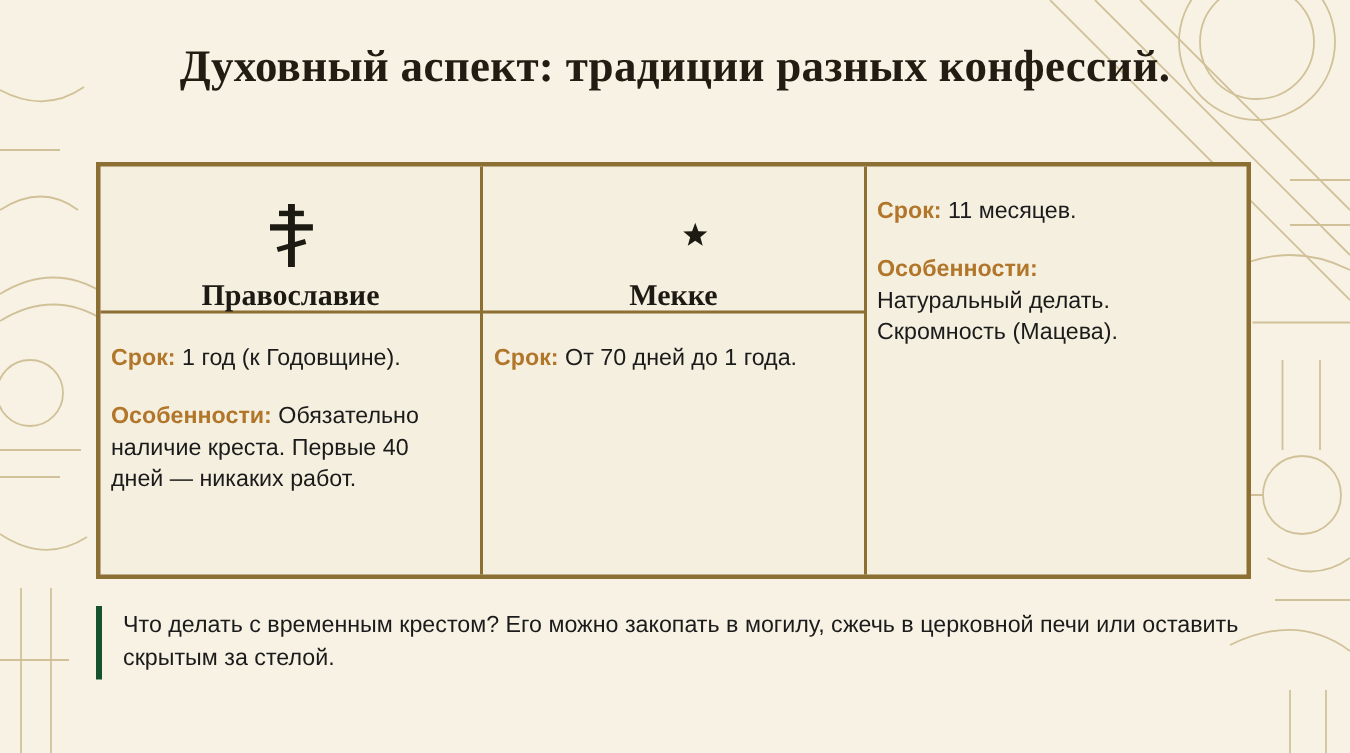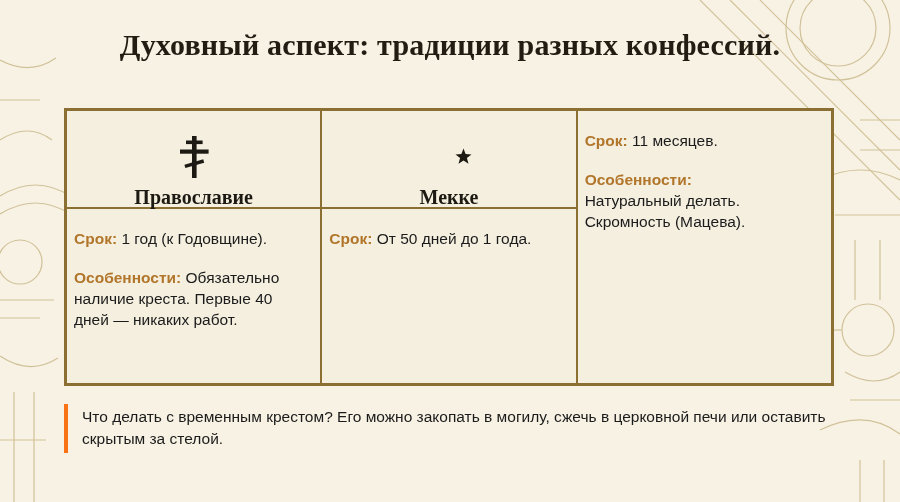--- a/index.html
+++ b/index.html
@@ -111,21 +111,21 @@
     font-weight: bold;
   }
   .lbl-block { display: block; }
 
   .footnote {
     position: absolute;
     left: 64px;
     top: 404px;
     width: 770px;
     box-sizing: border-box;
-    border-left: 4px solid #f97316;
+    border-left: 4px solid #14532d;
     padding: 2px 6px 2px 14px;
     font-size: 15.5px;
     line-height: 1.45;
     color: #1b1b1b;
   }
 </style>
 </head>
 <body>
 
 <div class="bg-deco">
@@ -206,21 +206,21 @@
                 <path d="M28 5 A18 18 0 1 0 28 41 A14.5 14.5 0 1 1 28 5 Z"></path>
                 <path d="M37.5 14.5 l2.1 5.6 5.9 .3 -4.6 3.7 1.6 5.7 -5-3.3 -5 3.3 1.6-5.7 -4.6-3.7 5.9-.3z"></path>
               </g>
             </svg>
           </div>
           <div class="col-title">Мекке</div>
         </div>
         <div class="col-body">
           <div class="row-line">
             <span class="lbl">Срок:</span>
-            <span>От 50 дней до 1 года.</span>
+            <span>От 70 дней до 1 года.</span>
           </div>
         </div>
       </div>
 
       <div class="col">
         <div class="col-body">
           <div class="row-line">
             <span class="lbl">Срок:</span>
             <span>11 месяцев.</span>
           </div>

